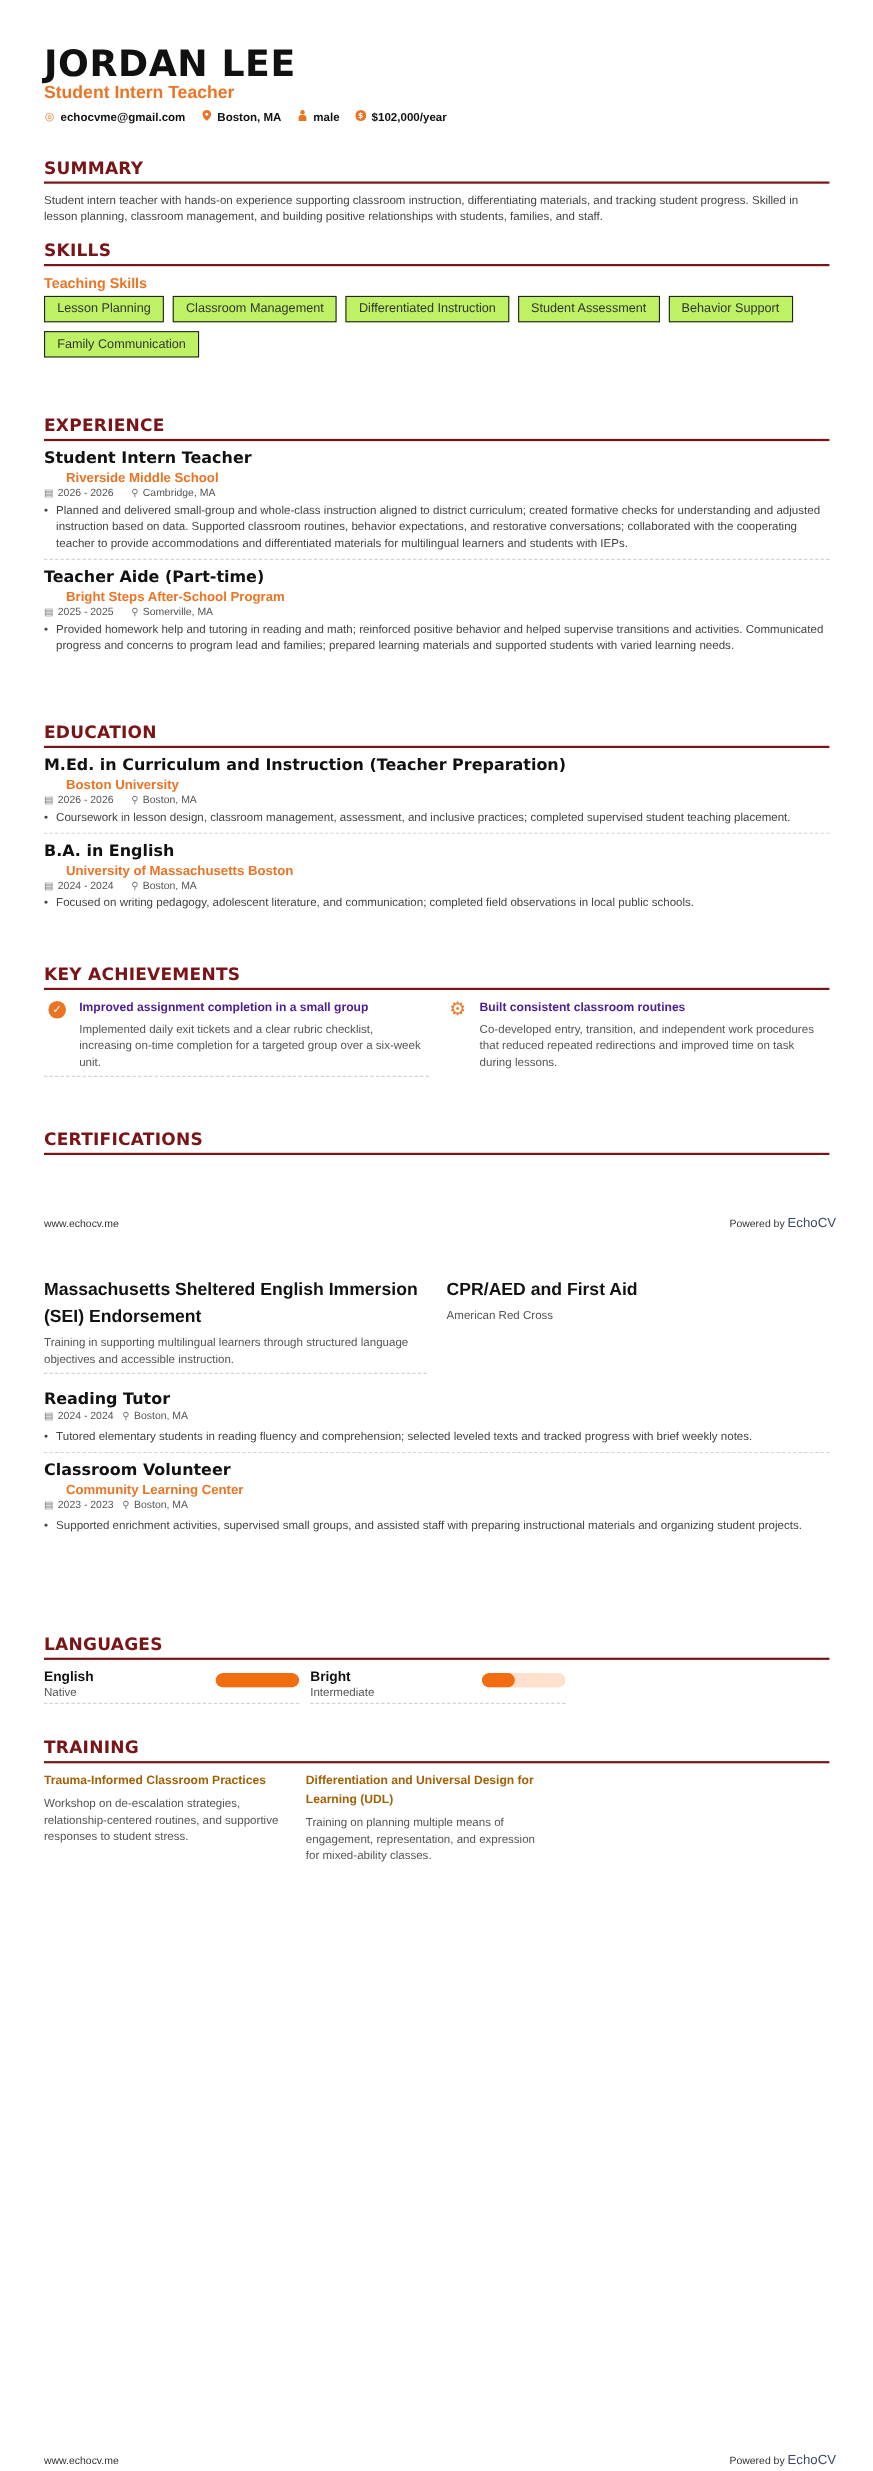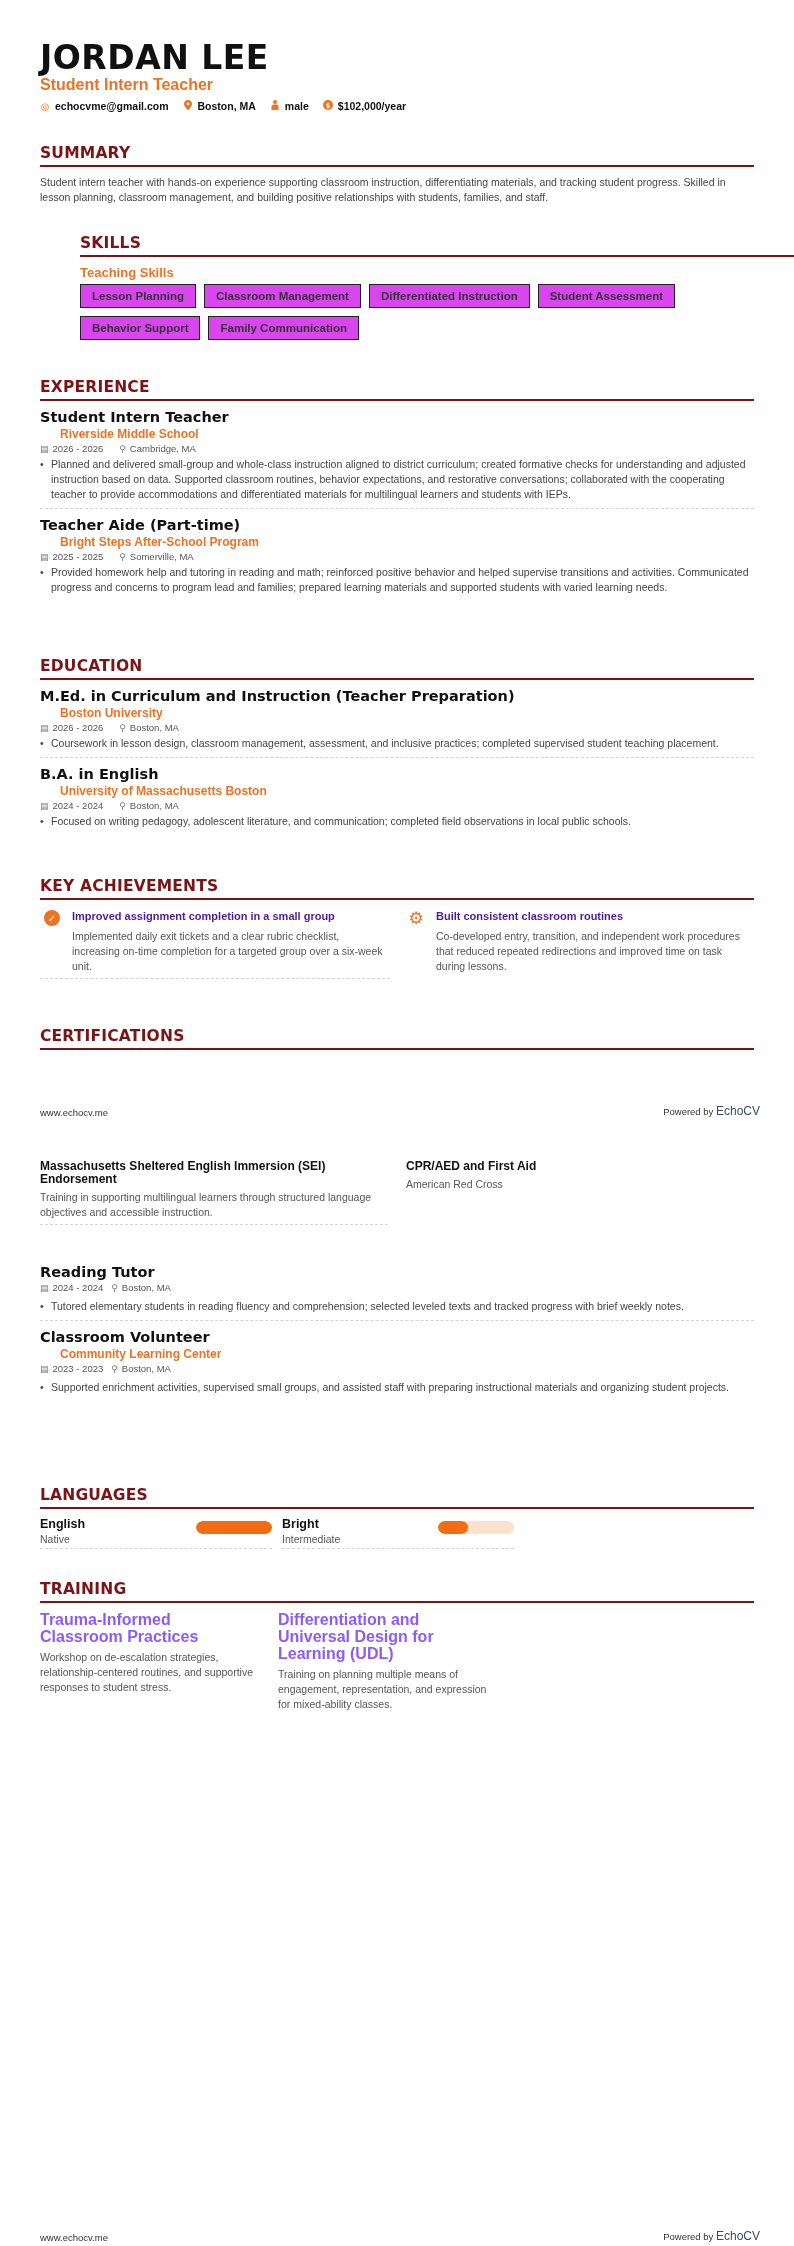--- a/index.html
+++ b/index.html
@@ -35,22 +35,22 @@
   .sec-title {
     font-family: "DejaVu Sans", sans-serif;
     font-weight: bold; font-size: 15.5px; color: #7a1416; letter-spacing: 0.2px;
     padding-bottom: 3px; border-bottom: 2.5px solid #7a1416; margin-bottom: 8px;
   }
   .para { font-size: 10.5px; line-height: 15px; color: #444; }
 
   .subhead { font-weight: bold; font-size: 13px; color: #ea7424; margin-bottom: 4px; }
   .tags { display: flex; flex-wrap: wrap; gap: 8px 8px; width: 700px; }
   .tag {
-    border: 1.2px solid #222; padding: 5px 11px; font-size: 11.5px; font-weight: bold;
-    color: #333; background: #d946ef;
+    border: 1.2px solid #222; padding: 5px 11px; font-size: 11.5px; font-weight: normal;
+    color: #333; background: #bef264;
   }
 
   .entry { padding-bottom: 6px; margin-bottom: 8px; border-bottom: 1px dashed #d4d4d4; }
   .entry.last { border-bottom: none; }
   .e-title { font-family: "DejaVu Sans", sans-serif; font-weight: bold; font-size: 14.5px; color: #111; margin-bottom: 2px; }
   .e-org { font-weight: bold; font-size: 12px; color: #ea7424; margin-bottom: 2px; margin-left: 20px; }
   .e-meta { font-size: 9.5px; color: #555; display: flex; gap: 16px; margin-bottom: 3px; align-items: center; }
   .e-meta span.ic { color: #777; font-size: 9px; margin-right: 4px; }
   .bullets { list-style: none; }
   .bullets li { position: relative; padding-left: 11px; font-size: 10.5px; line-height: 15px; color: #444; }
@@ -73,35 +73,35 @@
   .footer {
     position: absolute; left: 40px; width: 720px; display: flex; justify-content: space-between;
     align-items: flex-end; font-size: 9.5px; color: #333;
   }
   .footer .brand { font-size: 12px; color: #3b4a6b; }
 
   
   .cert-grid { display: flex; gap: 18px; }
   .cert { width: 350px; padding-bottom: 4px; }
   .cert.dashed { border-bottom: 1px dashed #d4d4d4; }
-  .cert-title { font-weight: bold; font-size: 12px; color: #111; line-height: 13px; margin-bottom: 4px; }
+  .cert-title { font-weight: bold; font-size: 16px; color: #111; line-height: 25px; margin-bottom: 4px; }
   .cert-desc { font-size: 10.5px; color: #555; line-height: 15px; }
 
   
   .lang-grid { display: flex; gap: 10px; }
   .lang { width: 232px; display: flex; justify-content: space-between; padding-bottom: 3px; border-bottom: 1px dashed #d4d4d4; }
   .lang-name { font-weight: bold; font-size: 12.5px; color: #111; }
   .lang-level { font-size: 10.5px; color: #555; margin-top: 2px; }
   .bar { width: 76px; height: 13px; border-radius: 7px; background: #fde1cc; margin-top: 4px; overflow: hidden; }
   .bar-fill { height: 100%; background: #f26d12; border-radius: 7px; }
 
   
   .train-grid { display: flex; gap: 22px; }
   .train { width: 216px; }
-  .train-title { font-weight: bold; font-size: 16px; color: #8b5cf6; line-height: 17px; margin-bottom: 5px; }
+  .train-title { font-weight: bold; font-size: 11px; color: #a16207; line-height: 17px; margin-bottom: 5px; }
   .train-desc { font-size: 10.5px; color: #555; line-height: 15px; }
 </style>
 </head>
 <body>
 
 <div class="name">JORDAN LEE</div>
 <div class="role">Student Intern Teacher</div>
 <div class="contact">
   <div class="ci">
     <span class="ic">◎</span>
@@ -133,21 +133,21 @@
     </span>
     <span>$102,000/year</span>
   </div>
 </div>
 
 <div class="section" style="top:144px;">
   <div class="sec-title">SUMMARY</div>
   <p class="para">Student intern teacher with hands-on experience supporting classroom instruction, differentiating materials, and tracking student progress. Skilled in lesson planning, classroom management, and building positive relationships with students, families, and staff.</p>
 </div>
 
-<div class="section" style="top:234px;margin-left:40px;">
+<div class="section" style="top:219px;">
   <div class="sec-title">SKILLS</div>
   <div class="subhead">Teaching Skills</div>
   <div class="tags">
     <span class="tag">Lesson Planning</span>
     <span class="tag">Classroom Management</span>
     <span class="tag">Differentiated Instruction</span>
     <span class="tag">Student Assessment</span>
     <span class="tag">Behavior Support</span>
     <span class="tag">Family Communication</span>
   </div>

